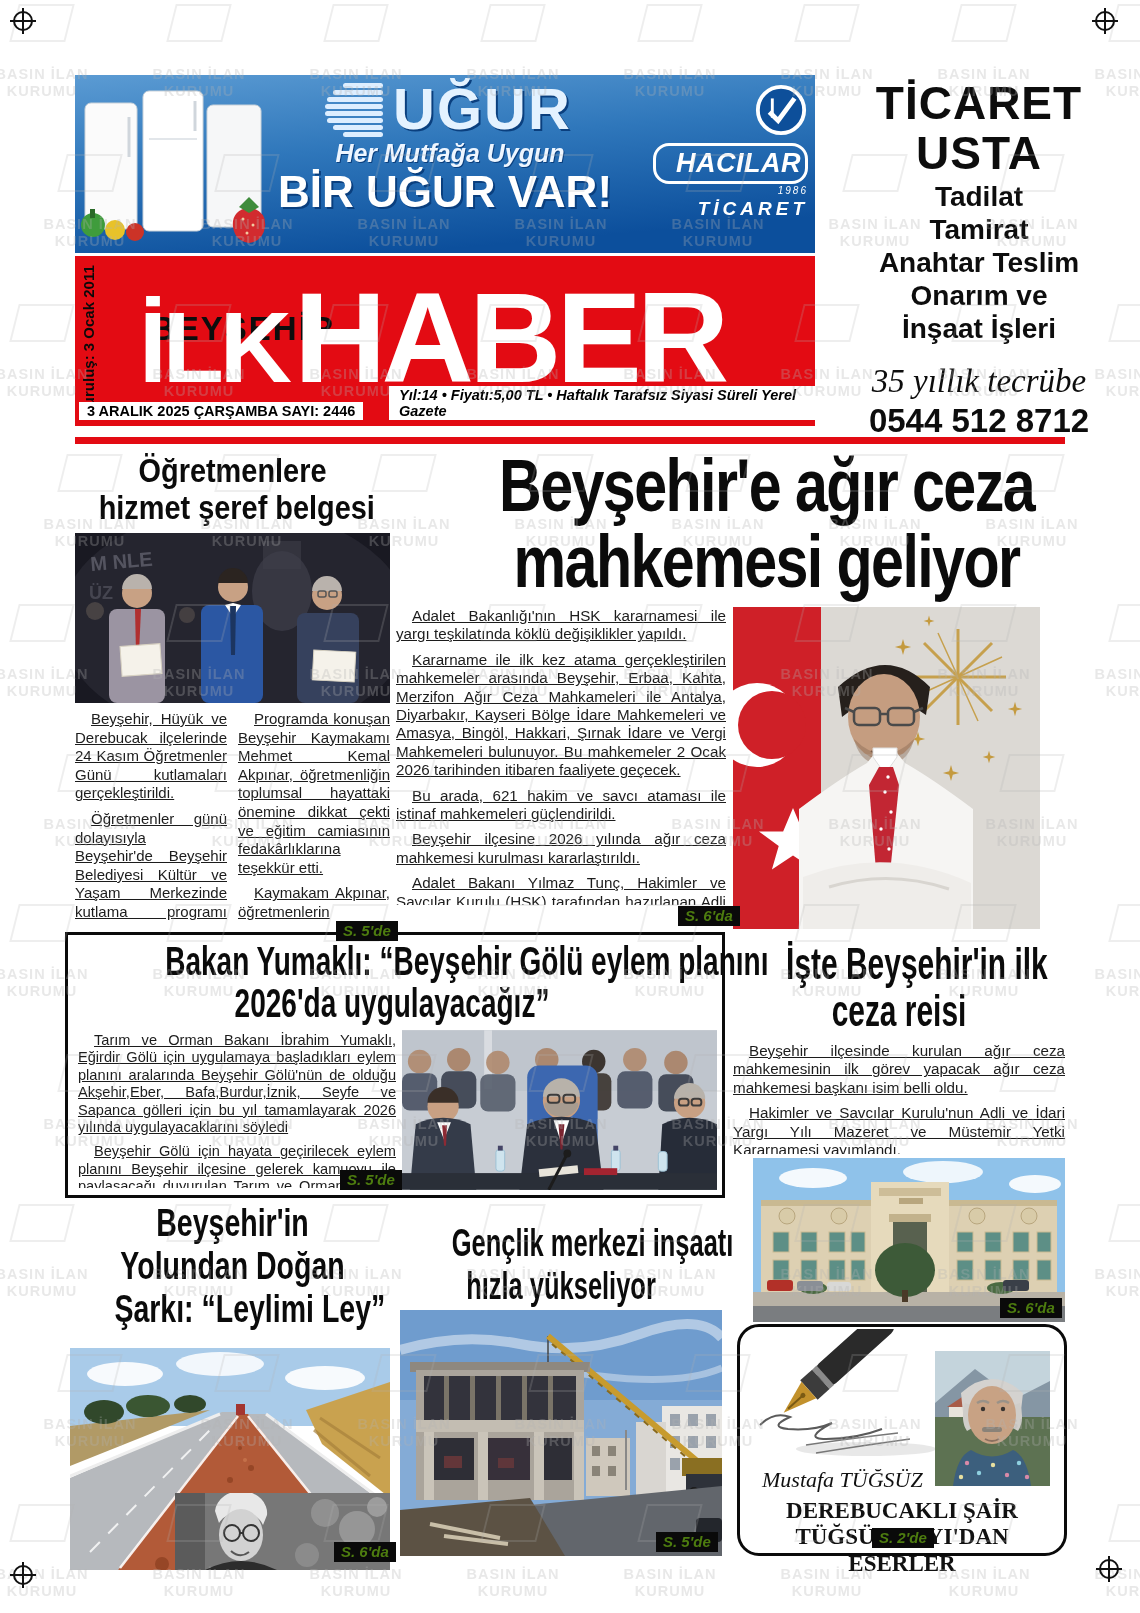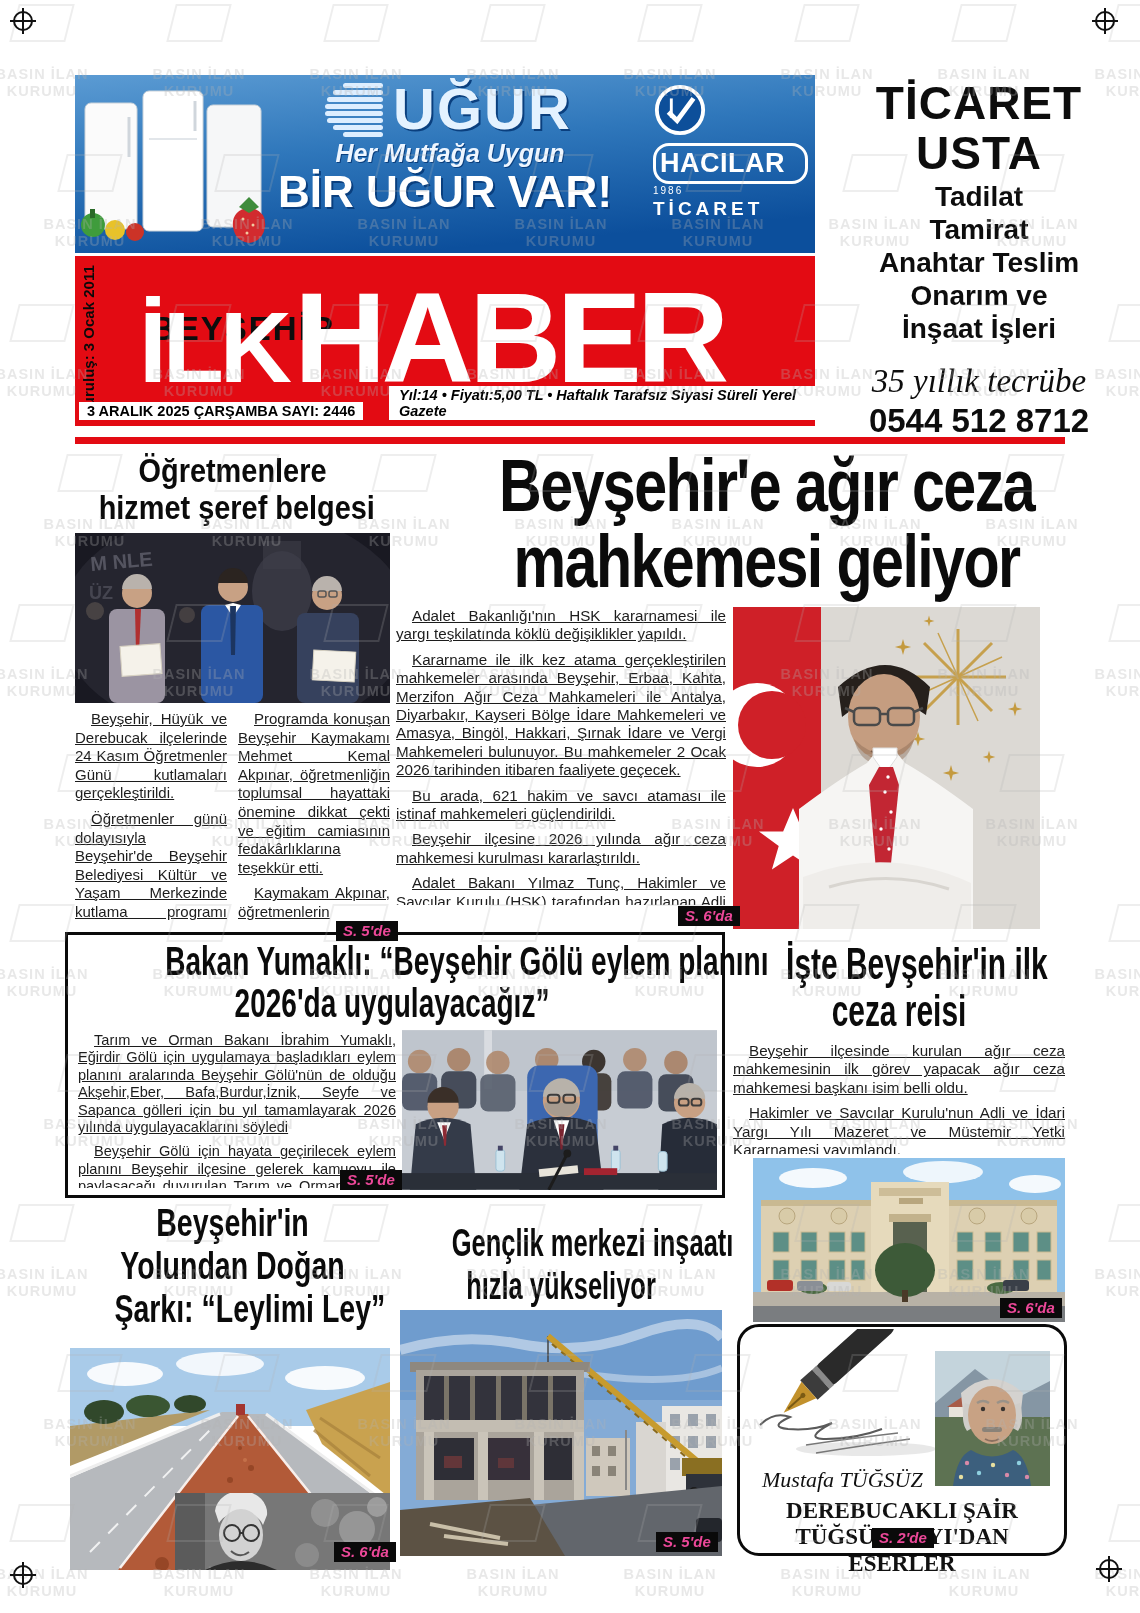--- a/index.html
+++ b/index.html
@@ -13,21 +13,21 @@
   #wm-layer{position:absolute;inset:0;z-index:5;pointer-events:none;}
   .regmark{position:absolute;z-index:7;}
   
   .hl{position:absolute;font-weight:700;color:#0b0b0b;z-index:2;}
   .hl-line{display:block;width:100%;text-align:center;white-space:nowrap;
            transform:scaleX(var(--sx,1));transform-origin:50% 0;}
   
   .body-text{position:absolute;font-size:15px;line-height:18.6px;color:#1c1c1c;
              text-align:justify;overflow:hidden;z-index:2;}
   .body-text p{margin:0 0 7px 0;text-indent:16px;text-decoration:underline;}
-  .ptag{position:absolute;background:#0a0a0a;color:#ec4899;font-style:italic;font-weight:700;
+  .ptag{position:absolute;background:#0a0a0a;color:#4d7c0f;font-style:italic;font-weight:700;
         font-size:15px;line-height:20px;padding:0 7px;z-index:6;}
   .photo{position:absolute;overflow:hidden;z-index:1;}
   .photo svg{display:block;}
   
   .masthead{position:absolute;background:#e30b13;z-index:2;}
   .m-city{position:absolute;left:76px;top:10px;font-weight:700;font-size:33px;letter-spacing:2px;color:#0d0d0d;margin-top:44px;}
   .m-title{position:absolute;left:64px;top:26px;display:flex;align-items:flex-end;color:#fff;}
   .m-ilk{font-size:100px;line-height:.95;font-weight:700;letter-spacing:-4px;}
   .m-haber{font-size:128px;line-height:.88;font-weight:700;letter-spacing:-5px;margin-left:6px;}
   .m-found{position:absolute;left:0;top:0;bottom:0;width:26px;display:flex;align-items:center;justify-content:center;
@@ -38,21 +38,21 @@
   
   .banner{position:absolute;background:linear-gradient(175deg,#5b9bd3 0%,#2f77bb 40%,#0c4f9c 85%);z-index:2;}
   .b-brand{position:absolute;left:318px;top:0px;font-size:58px;font-weight:700;letter-spacing:2px;color:#e4f2ff;
            text-shadow:2px 2px 0 #0a3f7e;}
   .b-slogan{position:absolute;left:240px;top:64px;width:270px;text-align:center;font-style:italic;font-size:25px;
             color:#eef6ff;text-shadow:1px 1px 0 #0a3f7e;font-weight:700;}
   .b-big{position:absolute;left:185px;top:92px;width:370px;text-align:center;font-size:44px;font-weight:700;
          color:#fff;text-shadow:2px 2px 0 #0a3f7e;}
   .b-contact{position:absolute;left:100px;top:146px;width:540px;text-align:center;font-size:18.5px;font-weight:700;
              color:#fff;text-shadow:1.5px 1.5px 0 #083468;}
-  .b-dealer{position:absolute;left:578px;top:8px;width:155px;text-align:left;color:#fff;}
+  .b-dealer{position:absolute;left:578px;top:8px;width:155px;text-align:right;color:#fff;font-style:italic;}
   .b-dealer-name{border:3px solid #fff;border-radius:16px;padding:2px 4px;font-size:27px;font-weight:700;letter-spacing:.5px;margin-top:2px;}
   .b-dealer-year{font-size:10px;margin-top:1px;letter-spacing:2px;}
   .b-dealer-type{font-size:19px;font-weight:700;letter-spacing:4px;margin-top:2px;}
   
   .side-ad{position:absolute;text-align:center;color:#0d0d0d;z-index:2;}
   .fo-title{font-size:46px;font-weight:700;letter-spacing:1px;line-height:50px;}
   .fo-svc{font-size:28px;font-weight:700;line-height:33px;}
   .fo-exp{font-family:"Liberation Serif",serif;font-style:italic;font-size:33px;margin-top:18px;}
   .fo-phone{font-size:33px;font-weight:700;margin-top:2px;}
   .rule{position:absolute;background:#e30b13;z-index:2;}

